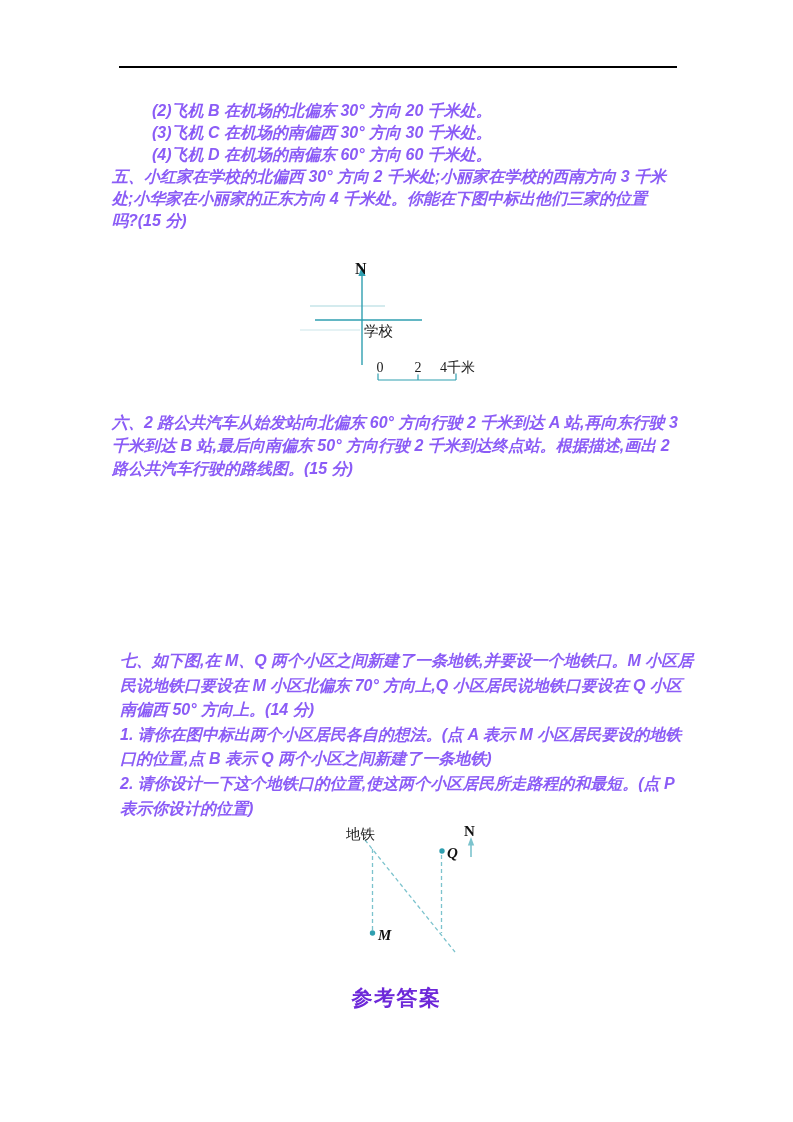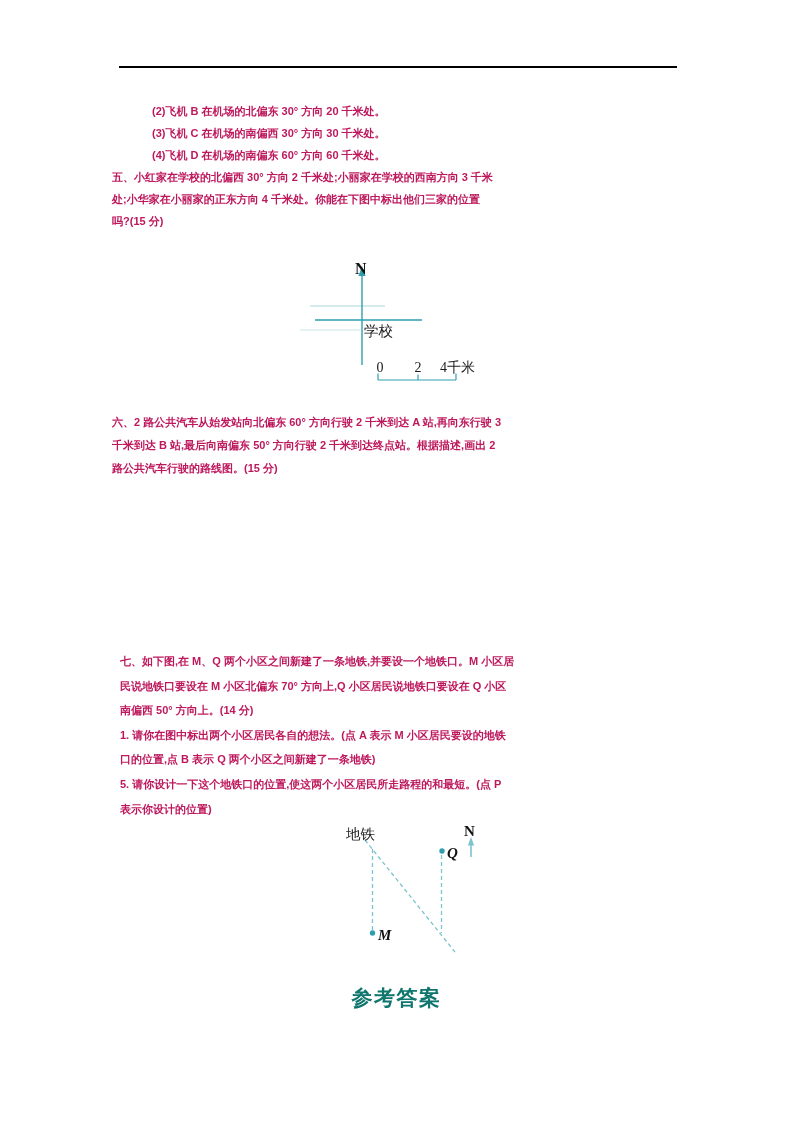--- a/index.html
+++ b/index.html
@@ -8,35 +8,35 @@
     width:793px;height:1122px;
     background:#ffffff;
     overflow:hidden;
     font-family:"Liberation Sans","DejaVu Sans",sans-serif;
     color:#111111;
   }
   .top-rule{
     position:absolute;left:119px;top:66px;width:558px;height:2px;
     background:#000000;
   }
-  .textblock{position:absolute;font-size:11px;font-weight:600;color:#be185d;}
+  .textblock{position:absolute;font-size:16px;font-weight:600;color:#8b5cf6;font-style:italic;}
   .textblock .line{white-space:pre;}
   .tb-p4{left:152px;top:100px;line-height:22px;}
   .tb-p5{left:112px;top:166px;line-height:22px;}
   .tb-p6{left:112px;top:411px;line-height:23px;}
   .tb-p7{left:112px;top:649px;line-height:24.6px;margin-left:8px;}
   .diagram{position:absolute;}
   .dg-school{left:290px;top:255px;width:210px;height:140px;}
   .dg-subway{left:330px;top:818px;width:170px;height:148px;text-align:right;}
   svg{display:block;}
   .answers-heading{
     position:absolute;left:0;top:984px;width:793px;
     text-align:center;
     font-size:21px;font-weight:bold;letter-spacing:1.5px;
-    color:#0f766e;
+    color:#6d28d9;
   }
   .serif-label{font-family:"Liberation Serif","DejaVu Serif",serif;}
 </style>
 </head>
 <body>
 
 <div class="page">
 
   <div class="top-rule"></div>
 
@@ -80,21 +80,21 @@
     <div class="line">千米到达 B 站,最后向南偏东 50° 方向行驶 2 千米到达终点站。根据描述,画出 2</div>
     <div class="line">路公共汽车行驶的路线图。(15 分)</div>
   </div>
 
   <div class="textblock tb-p7">
     <div class="line">七、如下图,在 M、Q 两个小区之间新建了一条地铁,并要设一个地铁口。M 小区居</div>
     <div class="line">民说地铁口要设在 M 小区北偏东 70° 方向上,Q 小区居民说地铁口要设在 Q 小区</div>
     <div class="line">南偏西 50° 方向上。(14 分)</div>
     <div class="line">1. 请你在图中标出两个小区居民各自的想法。(点 A 表示 M 小区居民要设的地铁</div>
     <div class="line">口的位置,点 B 表示 Q 两个小区之间新建了一条地铁)</div>
-    <div class="line">5. 请你设计一下这个地铁口的位置,使这两个小区居民所走路程的和最短。(点 P</div>
+    <div class="line">2. 请你设计一下这个地铁口的位置,使这两个小区居民所走路程的和最短。(点 P</div>
     <div class="line">表示你设计的位置)</div>
   </div>
 
   <div class="diagram dg-subway">
     <svg width="170" height="148" viewBox="0 0 170 148" xmlns="http://www.w3.org/2000/svg">
 
       <line x1="35" y1="22" x2="125" y2="134" stroke="#7cc3cd" stroke-width="1.3" stroke-dasharray="4 3"></line>
 
       <line x1="42.5" y1="31" x2="42.5" y2="114" stroke="#7cc3cd" stroke-width="1.3" stroke-dasharray="4 3"></line>
 

